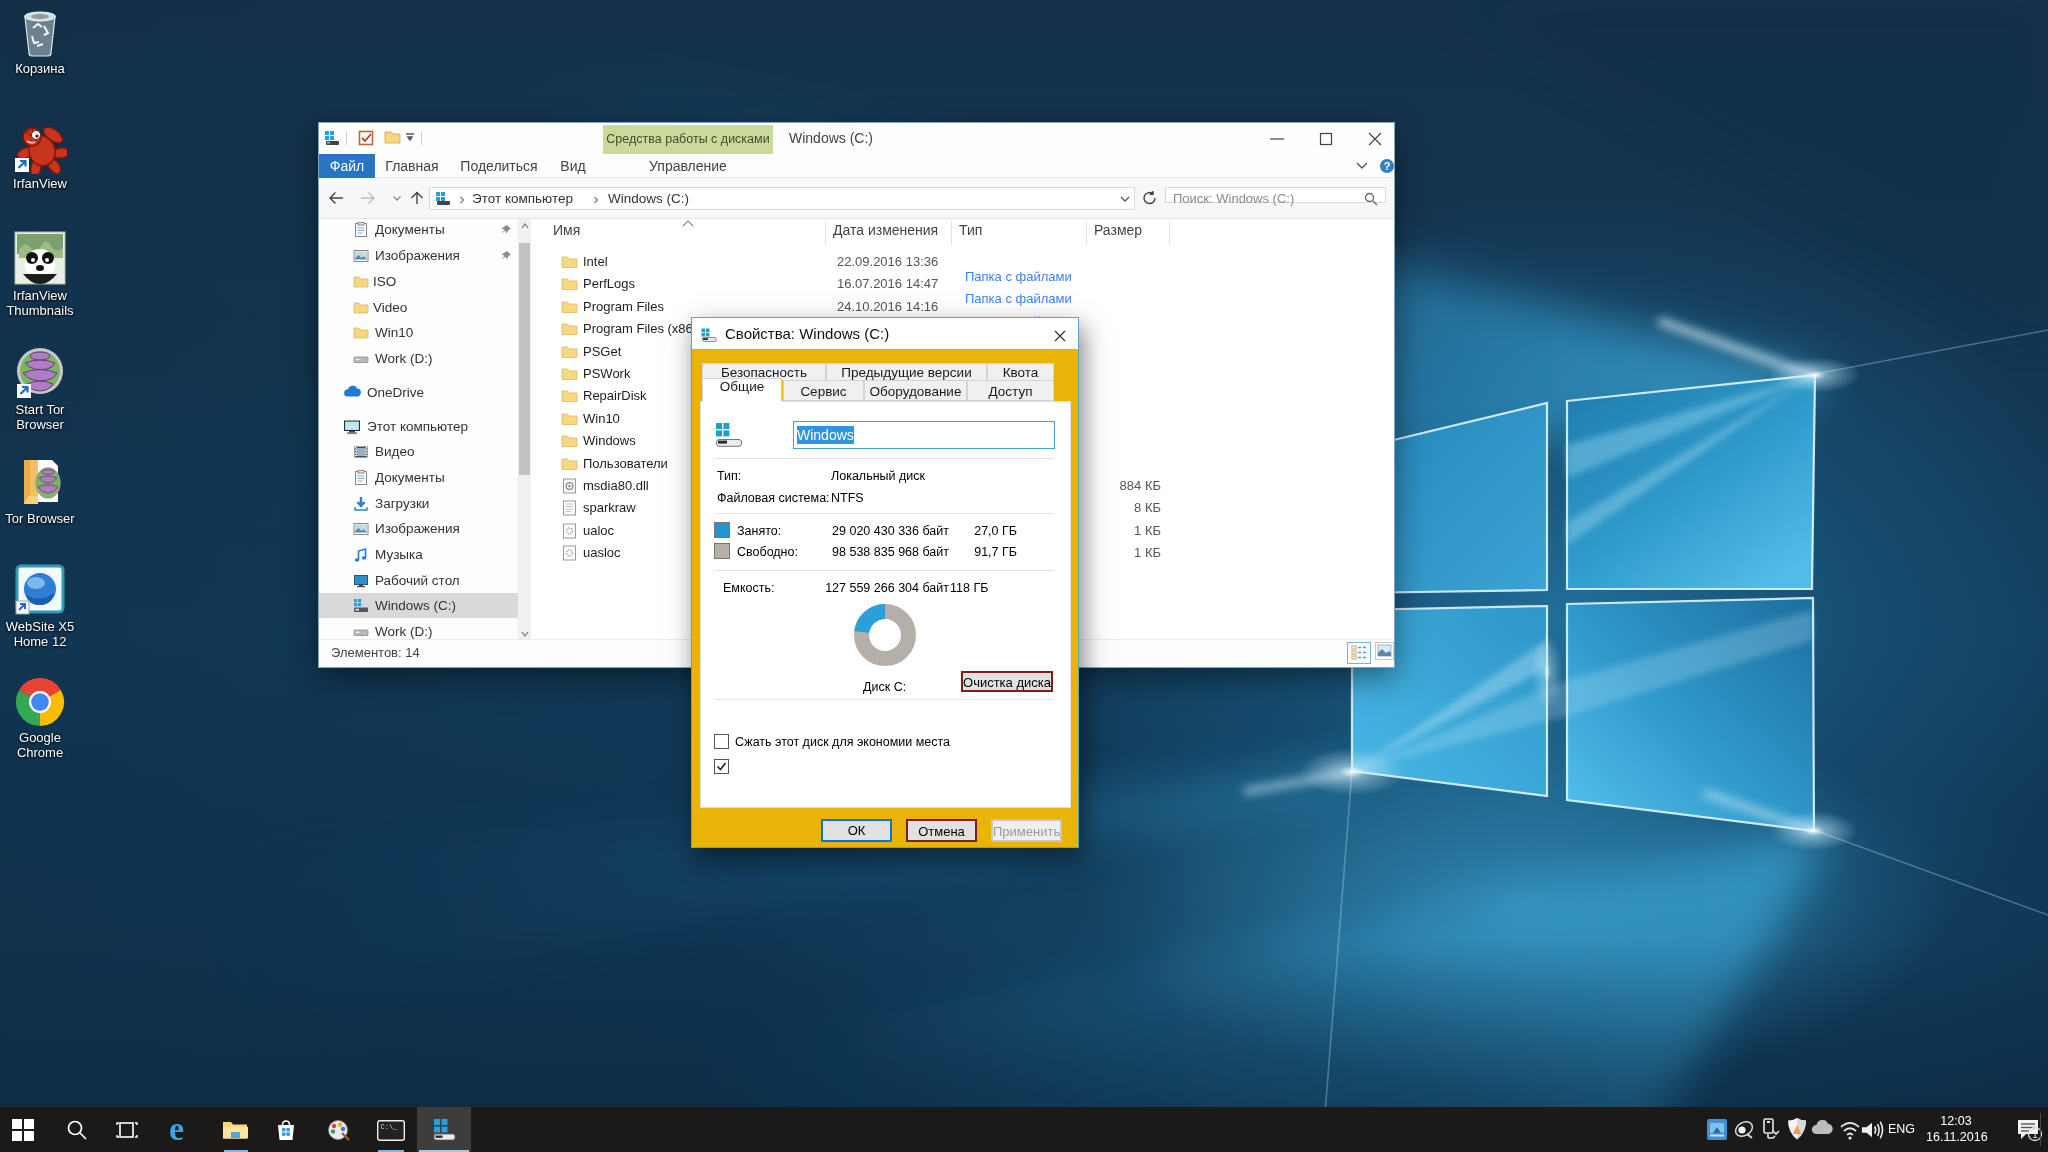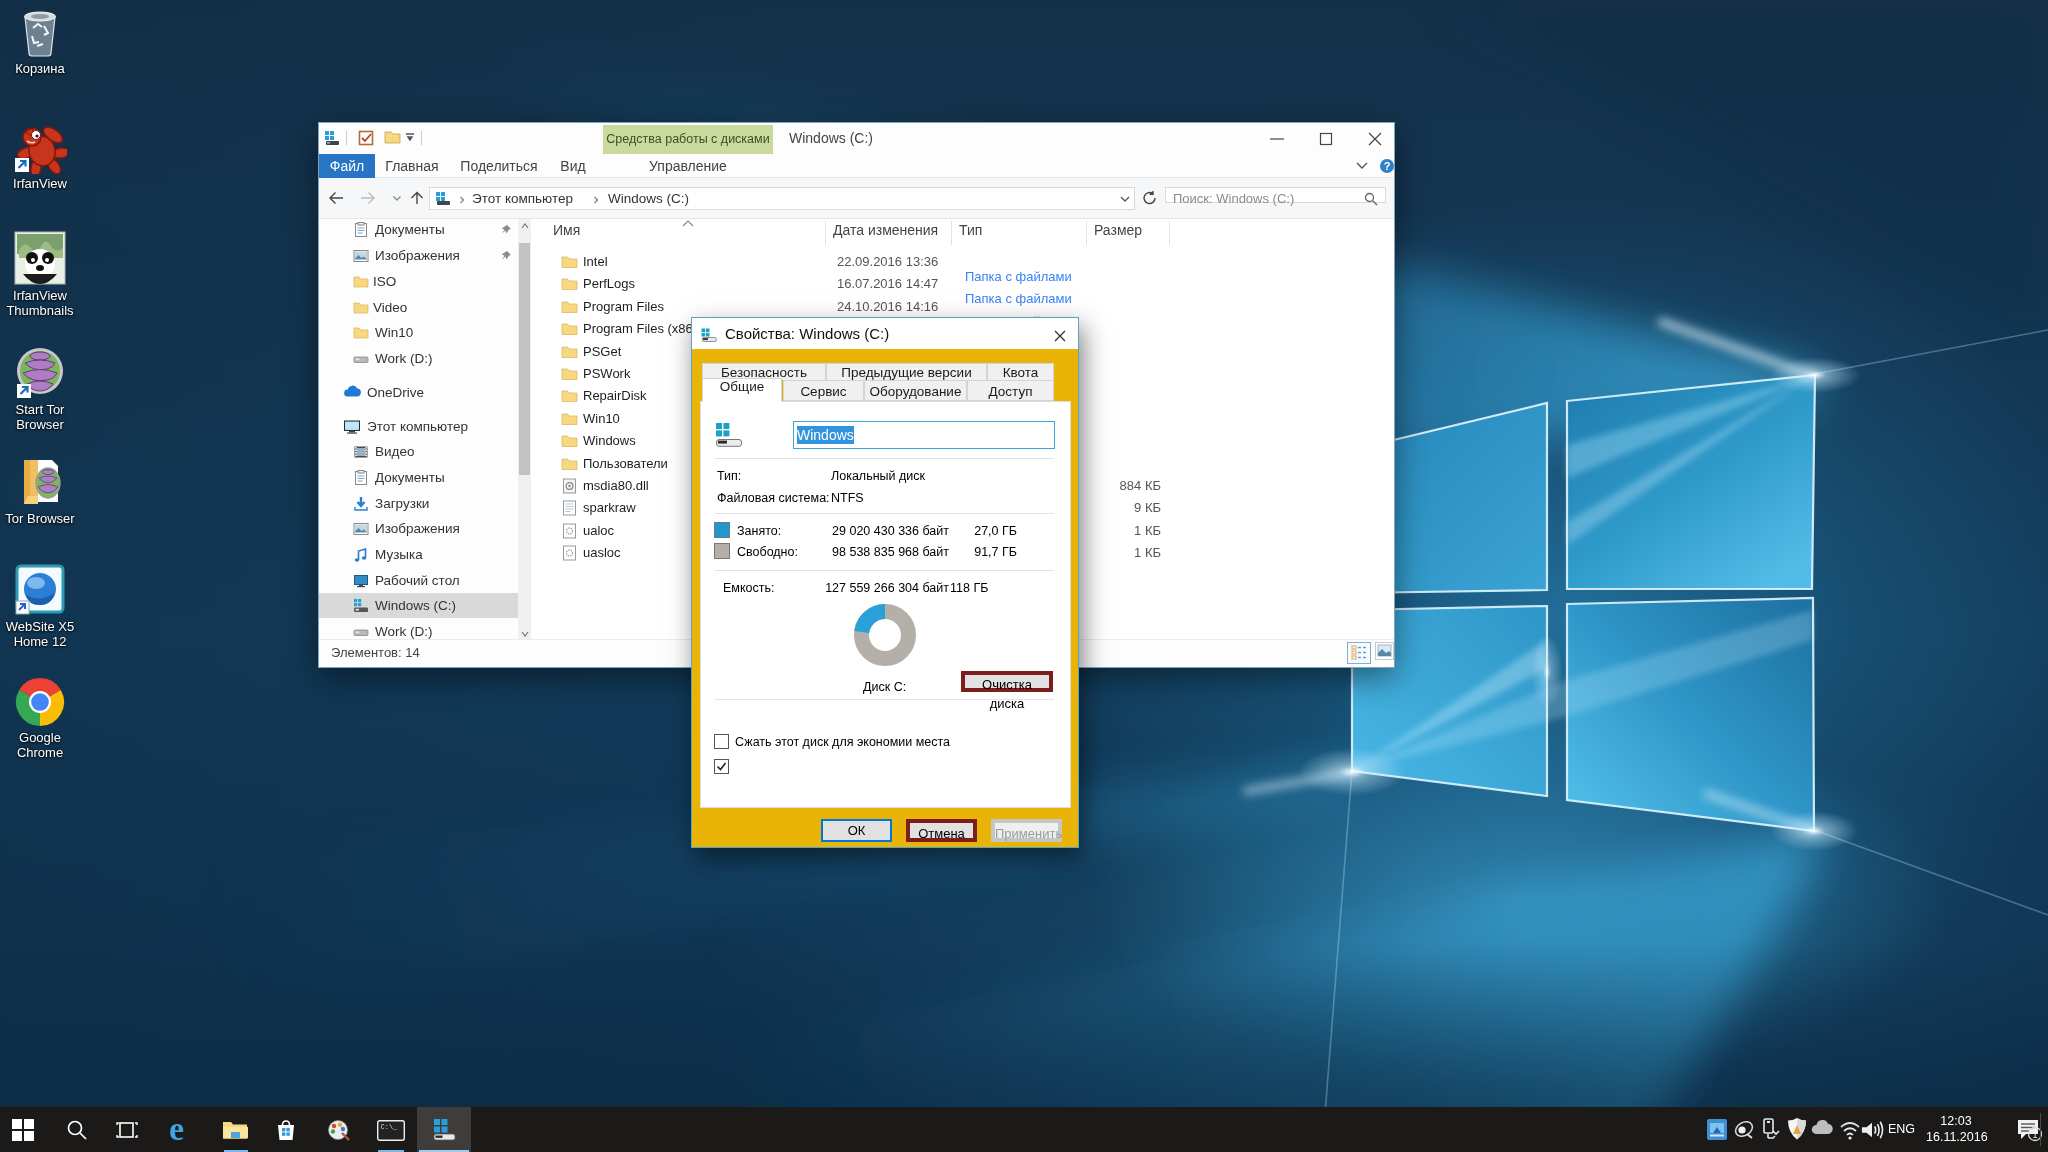--- a/index.html
+++ b/index.html
@@ -24,21 +24,21 @@
 .fi{position:absolute;left:30px;top:3px}
 .fn{position:absolute;left:52px;top:3px;color:#1e1e1e}
 .fd{position:absolute;left:306px;top:3px;color:#555}
 .ft{position:absolute;left:434px;top:18px;color:#3b82f6}
 .fs{position:absolute;left:540px;top:3px;width:90px;text-align:right;color:#555}
 .navrow span{color:#333;font-size:13.5px}
 
 #dlg{position:absolute;left:691px;top:317px;width:388px;height:531px;background:#eab308;border:1px solid #58a6c4;box-shadow:4px 10px 24px rgba(0,0,0,.5);font-size:12.5px;color:#000}
 #dlg .dtitle{position:absolute;left:0;top:0;width:100%;height:31px;background:#fff}
 .tab{position:absolute;background:#f0f0f0;border:1px solid #d4d4d4;text-align:center;color:#1a1a1a;font-size:13.5px}
-.btn{position:absolute;background:#e1e1e1;border:4px solid #7f1d1d;text-align:center;font-size:13px;color:#000;line-height:21px}
+.btn{position:absolute;background:#e1e1e1;border:2px solid #7f1d1d;text-align:center;font-size:13px;color:#000;line-height:21px}
 
 #tb{position:absolute;left:0;top:1107px;width:2048px;height:45px;background:#1b1a19}
 </style>
 </head>
 <body>
 
 <svg class="abs" style="left:0;top:0" width="2048" height="1152" viewBox="0 0 2048 1152">
 <defs>
 <linearGradient id="bg" x1="0" y1="0" x2="0" y2="1">
  <stop offset="0" stop-color="#15314a"></stop>
@@ -598,21 +598,21 @@
           <svg class="fi" width="17" height="16" viewBox="0 0 17 16">
             <rect x="2.5" y="1" width="12" height="14" fill="#fff" stroke="#999"></rect>
             <g stroke="#b9c6d3">
               <line x1="4.5" y1="4" x2="12.5" y2="4"></line>
               <line x1="4.5" y1="6.5" x2="12.5" y2="6.5"></line>
               <line x1="4.5" y1="9" x2="12.5" y2="9"></line>
               <line x1="4.5" y1="11.5" x2="9.5" y2="11.5"></line>
             </g>
           </svg>
           <span class="fn">sparkraw</span>
-          <span class="fs">9 КБ</span>
+          <span class="fs">8 КБ</span>
         </div>
    <div class="frow" style="left:0;top:301px;width:100%">
           <svg class="fi" width="17" height="16" viewBox="0 0 17 16">
             <rect x="2.5" y="1" width="12" height="14" fill="#fff" stroke="#999"></rect>
             <circle cx="8.5" cy="8" r="3" fill="none" stroke="#a9a9a9" stroke-width="1.4" stroke-dasharray="1.5 1"></circle>
           </svg>
           <span class="fn">ualoc</span>
           <span class="fs">1 КБ</span>
         </div>
    <div class="frow" style="left:0;top:323px;width:100%">

